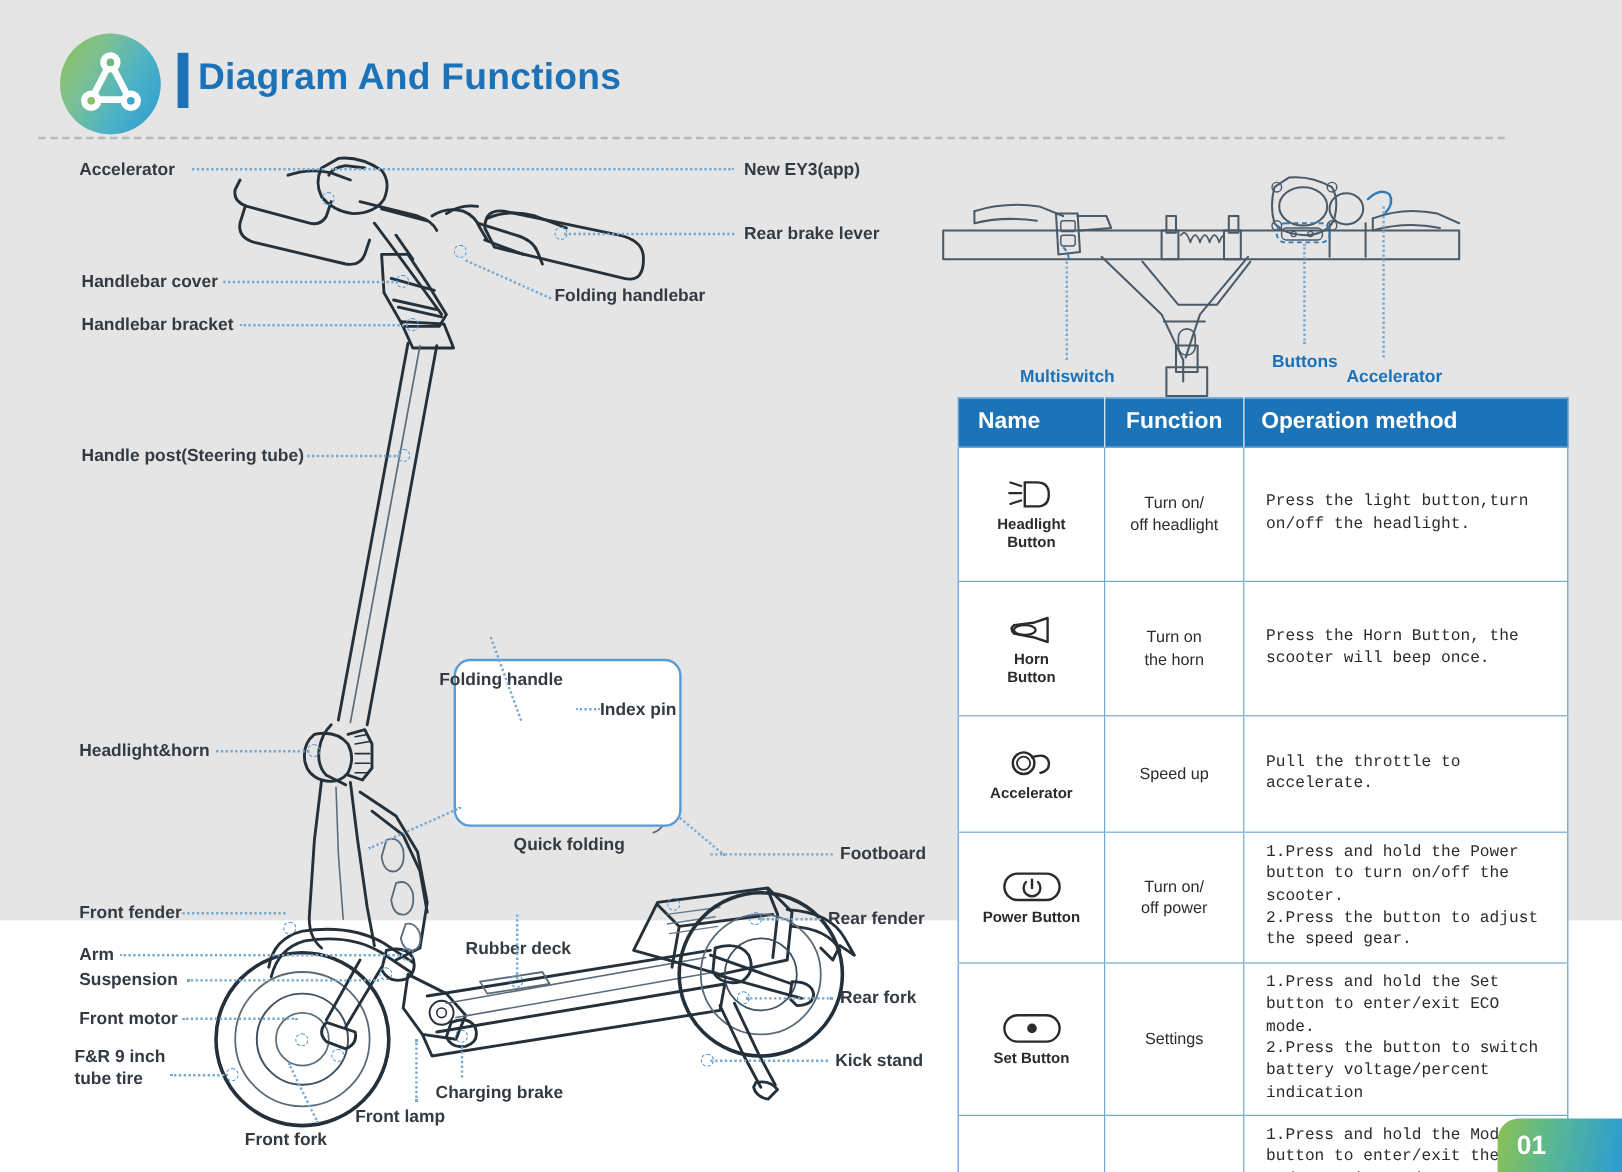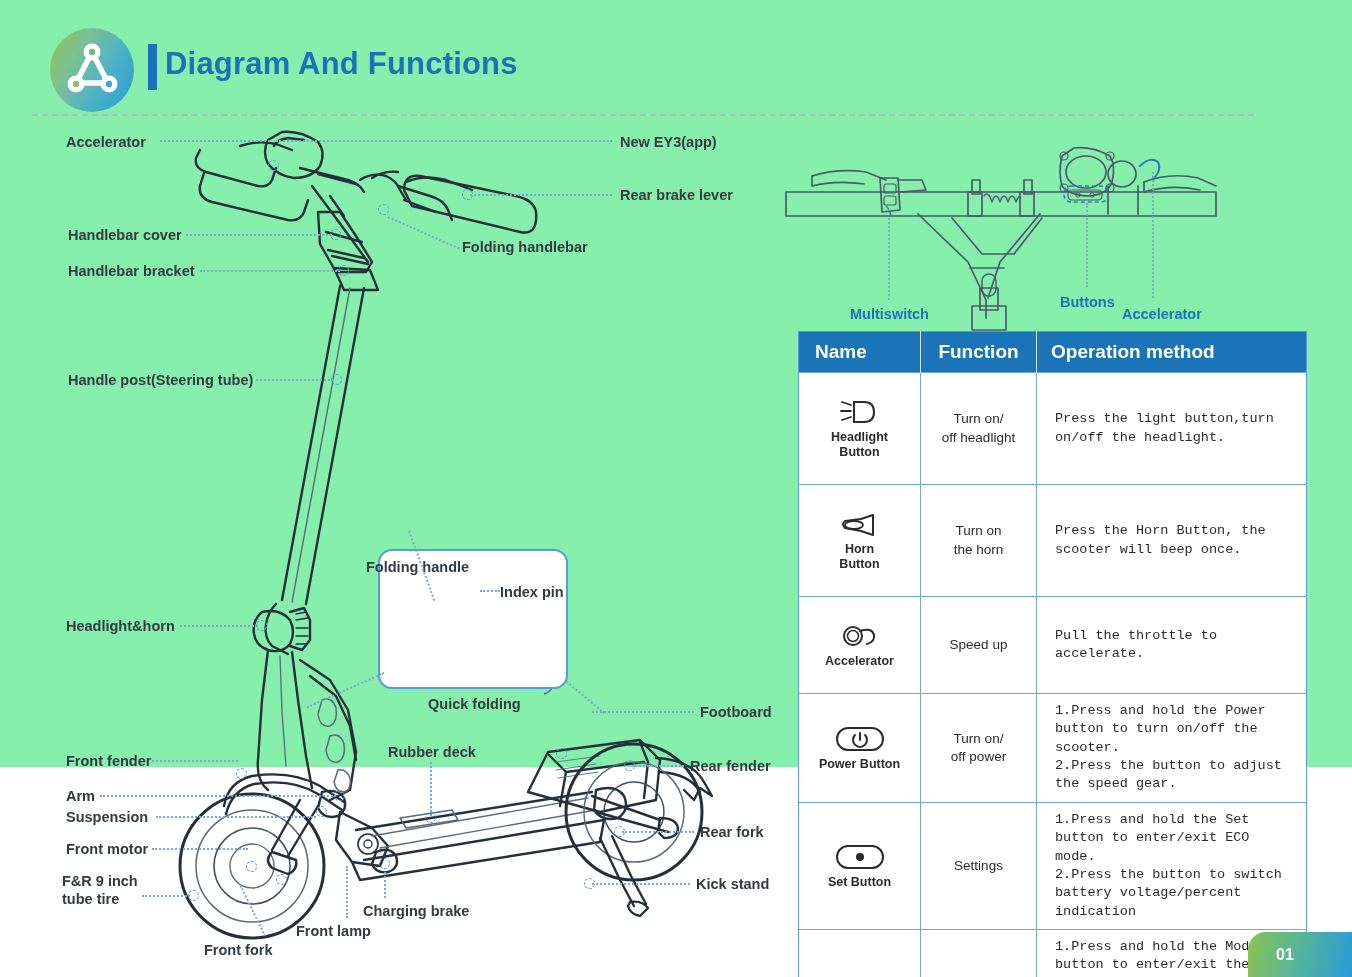--- a/index.html
+++ b/index.html
@@ -2,21 +2,21 @@
 <html><head>
 <meta charset="utf-8">
 <style>
   * { box-sizing: border-box; margin: 0; padding: 0; }
   html, body {
     width: 1352px; height: 977px;
     background: #ffffff;
     font-family: "Liberation Sans", sans-serif;
     overflow: hidden;
   }
-  #page { position: relative; width: 1352px; height: 767px; background:#86efac; }
+  #page { position: relative; width: 1352px; height: 767px; background:#e5e5e5; }
 
   
   #header { position:absolute; left:0; top:0; width:1352px; height:118px; }
   #logo {
     position:absolute; left:50px; top:28px; width:84px; height:84px;
     border-radius:50%;
     background: linear-gradient(120deg,#8cc152 0%, #7fc18f 30%, #4fb3c4 62%, #2a9bd6 100%);
   }
   #logo svg { position:absolute; left:0; top:0; }
   #title-bar {
@@ -76,23 +76,23 @@
   td.c-func { width:116px; text-align:center; padding:8px 6px; line-height:1.35; }
   td.c-op   { padding:8px 18px; line-height:1.36;font-family:Liberation Mono, monospace; }
   .icon-name { font-weight:bold; font-size:12.5px; color:#2b2b2b; margin-top:3px; line-height:1.2; }
   .icon-box { display:flex; align-items:center; justify-content:center; height:30px; }
 
   
   #page-badge {
     position:absolute; left:1248px; top:932px; width:104px; height:45px;
     background:linear-gradient(100deg,#8cc152 0%, #5cb98f 40%, #2a9bd6 100%);
     border-top-left-radius:18px;
-    color:#fff; font-size:16px; font-weight:bold;
+    color:#fff; font-size:22px; font-weight:bold;
     display:flex; align-items:center; justify-content:flex-start;
-    padding-left:28px;
+    padding-left:16px;
   }
 </style>
 </head>
 <body>
 
 <div id="page">
 
   <div id="header">
     <div id="logo">
       <svg width="84" height="84" viewBox="0 0 84 84">
@@ -369,21 +369,21 @@
   <div class="lead-v" style="left:264px; top:880px; height:56px; transform:rotate(-26deg); transform-origin:bottom center;"></div>
   <div class="dot" style="left:276px; top:874px;"></div>
 
   <div class="lbl" style="left:296px; top:922px;">Front lamp</div>
   <div class="lead-v" style="left:346px; top:866px; height:52px;"></div>
 
   <div class="lbl" style="left:363px; top:902px;">Charging brake</div>
   <div class="lead-v" style="left:384px; top:872px; height:26px;"></div>
   <div class="dot" style="left:379px; top:858px;"></div>
 
-  <div class="lbl" style="left:388px; top:743px;">Rubber deck</div>
+  <div class="lbl" style="left:388px; top:782px;">Rubber deck</div>
   <div class="lead-v" style="left:430px; top:762px; height:54px;"></div>
   <div class="dot" style="left:425px; top:812px;"></div>
 
   <div id="inset"></div>
   <div class="lbl" style="left:366px; top:514px;margin-top:44px;">Folding handle</div>
   <div class="lead-v" style="left:408px; top:531px; height:74px; transform:rotate(-20deg); transform-origin:top center;"></div>
   <div class="lbl" style="left:500px; top:583px;">Index pin</div>
   <div class="lead" style="left:480px; top:590px; width:20px;"></div>
   <div class="lbl" style="left:428px; top:695px;">Quick folding</div>
   <div class="lead" style="left:300px; top:672px; width:84px; transform:rotate(-24deg); transform-origin:right center;"></div>

